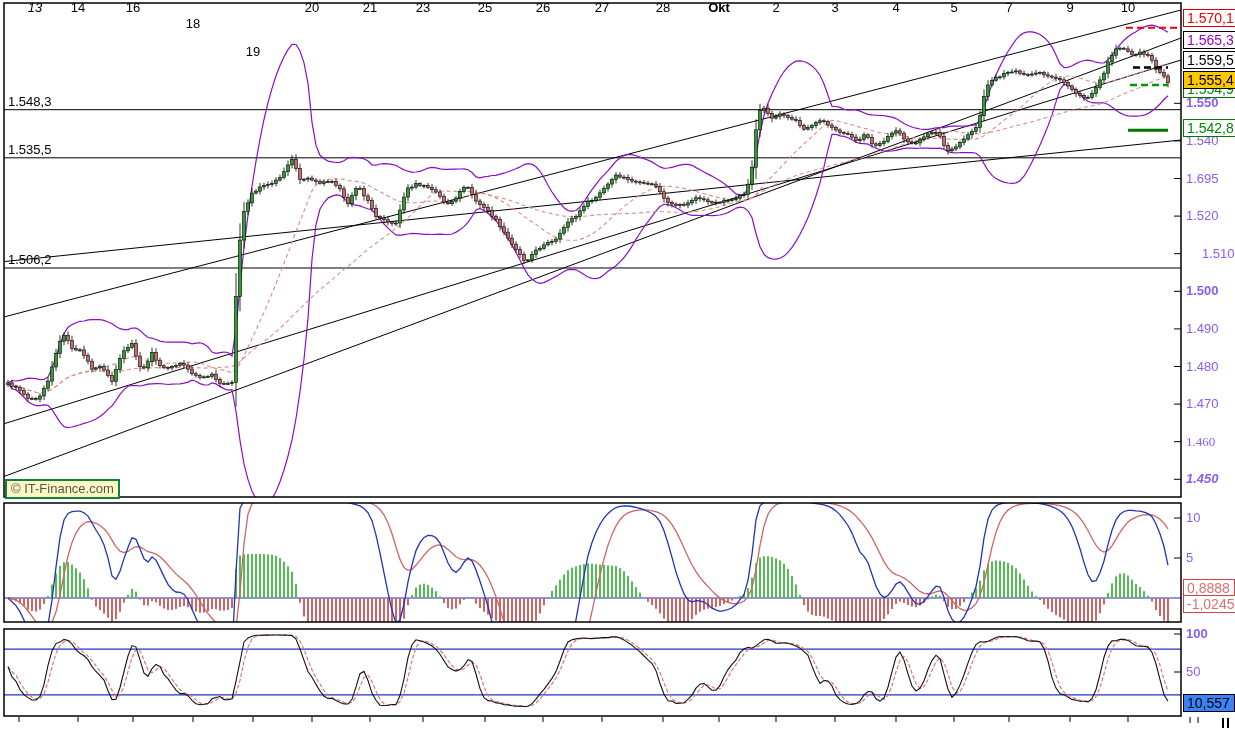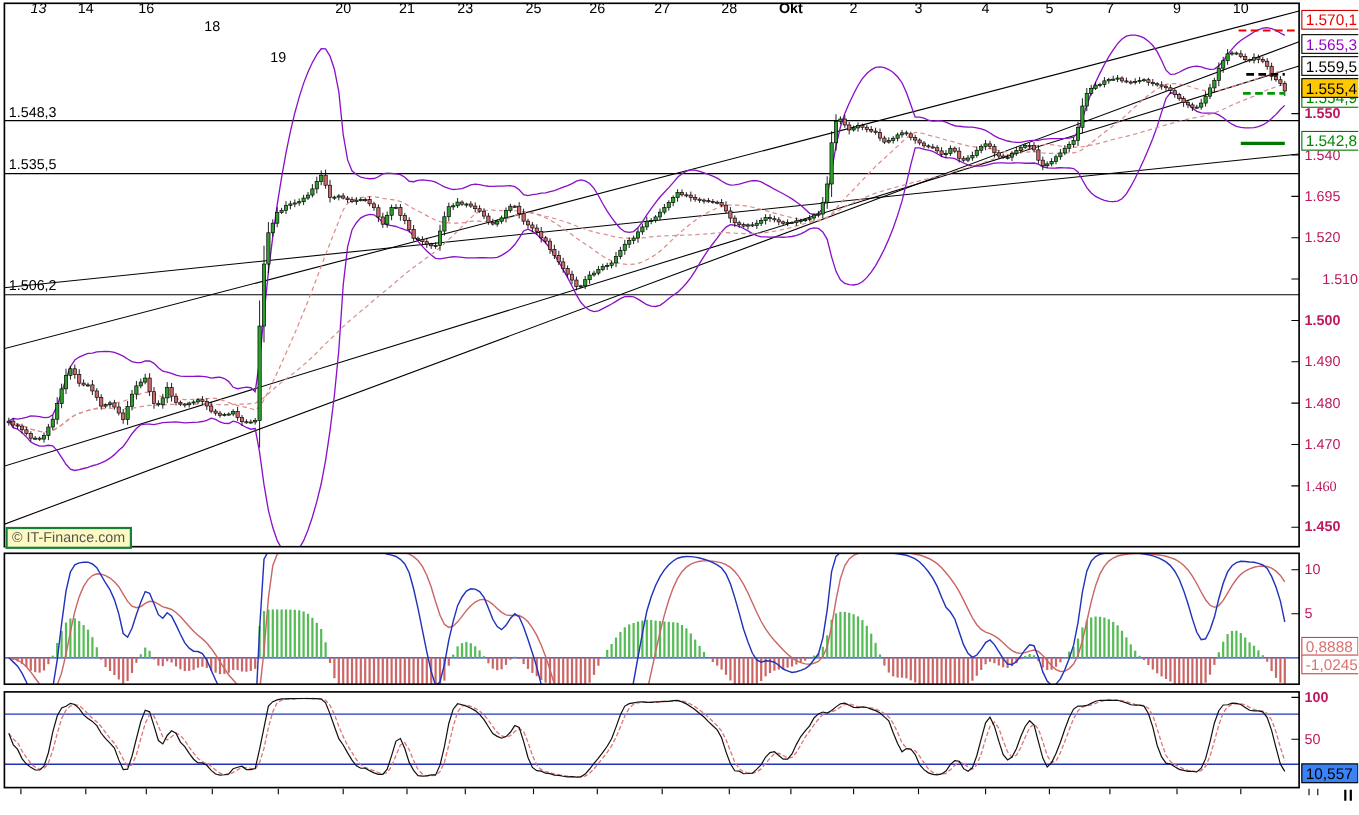--- a/index.html
+++ b/index.html
@@ -1,19 +1,19 @@
 <!DOCTYPE html>
 <html><head>
 <meta charset="utf-8">
 <style>
   html,body{margin:0;padding:0;background:#fff;}
   #root{position:relative;width:1235px;height:741px;background:#fff;overflow:hidden;
         font-family:"Liberation Sans",sans-serif;}
   #chart-svg{position:absolute;left:0;top:0;}
-  .ylab{position:absolute;left:1186px;font:13px "Liberation Sans",sans-serif;color:#be185d;white-space:nowrap;z-index:1;}
+  .ylab{position:absolute;left:1186px;font:13px "Liberation Sans",sans-serif;color:#8b5cf6;white-space:nowrap;z-index:1;}
   .xlab{position:absolute;top:724px;font:13px "Liberation Sans",sans-serif;color:#000;transform:translateX(-50%);white-space:nowrap;}
   .b{font-weight:bold;}
   .lvl-label{position:absolute;left:8px;font:13px "Liberation Sans",sans-serif;color:#000;z-index:2;}
   .pbox{position:absolute;left:1183px;background:#fff;border:1px solid #000;
         font:14px/16px "Liberation Sans",sans-serif;padding:0 3px;white-space:nowrap;z-index:3;min-width:44px;}
   .copyright{position:absolute;left:5px;top:479px;background:#fef9c3;border:2px solid #15803d;
         font:13px/16px "Liberation Sans",sans-serif;color:#555;padding:0 4px;z-index:2;}
 </style>
 </head>
 <body>
@@ -1003,21 +1003,21 @@
       <div class="ylab b" style="left: 1186px; top: 95.3px;">1.550</div>
       <div class="ylab" style="left: 1186px; top: 132.9px;">1.540</div>
       <div class="ylab" style="left: 1186px; top: 170.5px;">1.695</div>
       <div class="ylab" style="left: 1186px; top: 208.1px;">1.520</div>
       <div class="ylab" style="left: 1186px; top: 245.7px; margin-left: 16px;">1.510</div>
       <div class="ylab b" style="left: 1186px; top: 283.3px;">1.500</div>
       <div class="ylab" style="left: 1186px; top: 320.9px;">1.490</div>
       <div class="ylab" style="left: 1186px; top: 358.5px;">1.480</div>
       <div class="ylab" style="left: 1186px; top: 396.1px;">1.470</div>
       <div class="ylab" style="left: 1186px; top: 433.7px; font-family: Liberation Serif, serif;">1.460</div>
-      <div class="ylab b" style="left: 1186px; top: 471.3px;">1.450</div>
+      <div class="ylab b" style="left: 1186px; top: 471.3px; font-style: italic;">1.450</div>
       <div class="ylab" style="left: 1186px; top: 510px;">10</div>
       <div class="ylab" style="left: 1186px; top: 550px;">5</div>
       <div class="ylab b" style="left: 1186px; top: 626px;">100</div>
       <div class="ylab" style="left: 1186px; top: 664px;">50</div>
       <div class="xlab" style="left: 35px; top: 0px; font-style: italic;">13</div>
       <div class="xlab" style="left: 78px; top: 0px;">14</div>
       <div class="xlab" style="left: 133px; top: 0px;">16</div>
       <div class="xlab" style="left: 193px; top: 16px;">18</div>
       <div class="xlab" style="left: 253px; top: 0px; margin-top: 44px;">19</div>
       <div class="xlab" style="left: 312px; top: 0px;">20</div>

